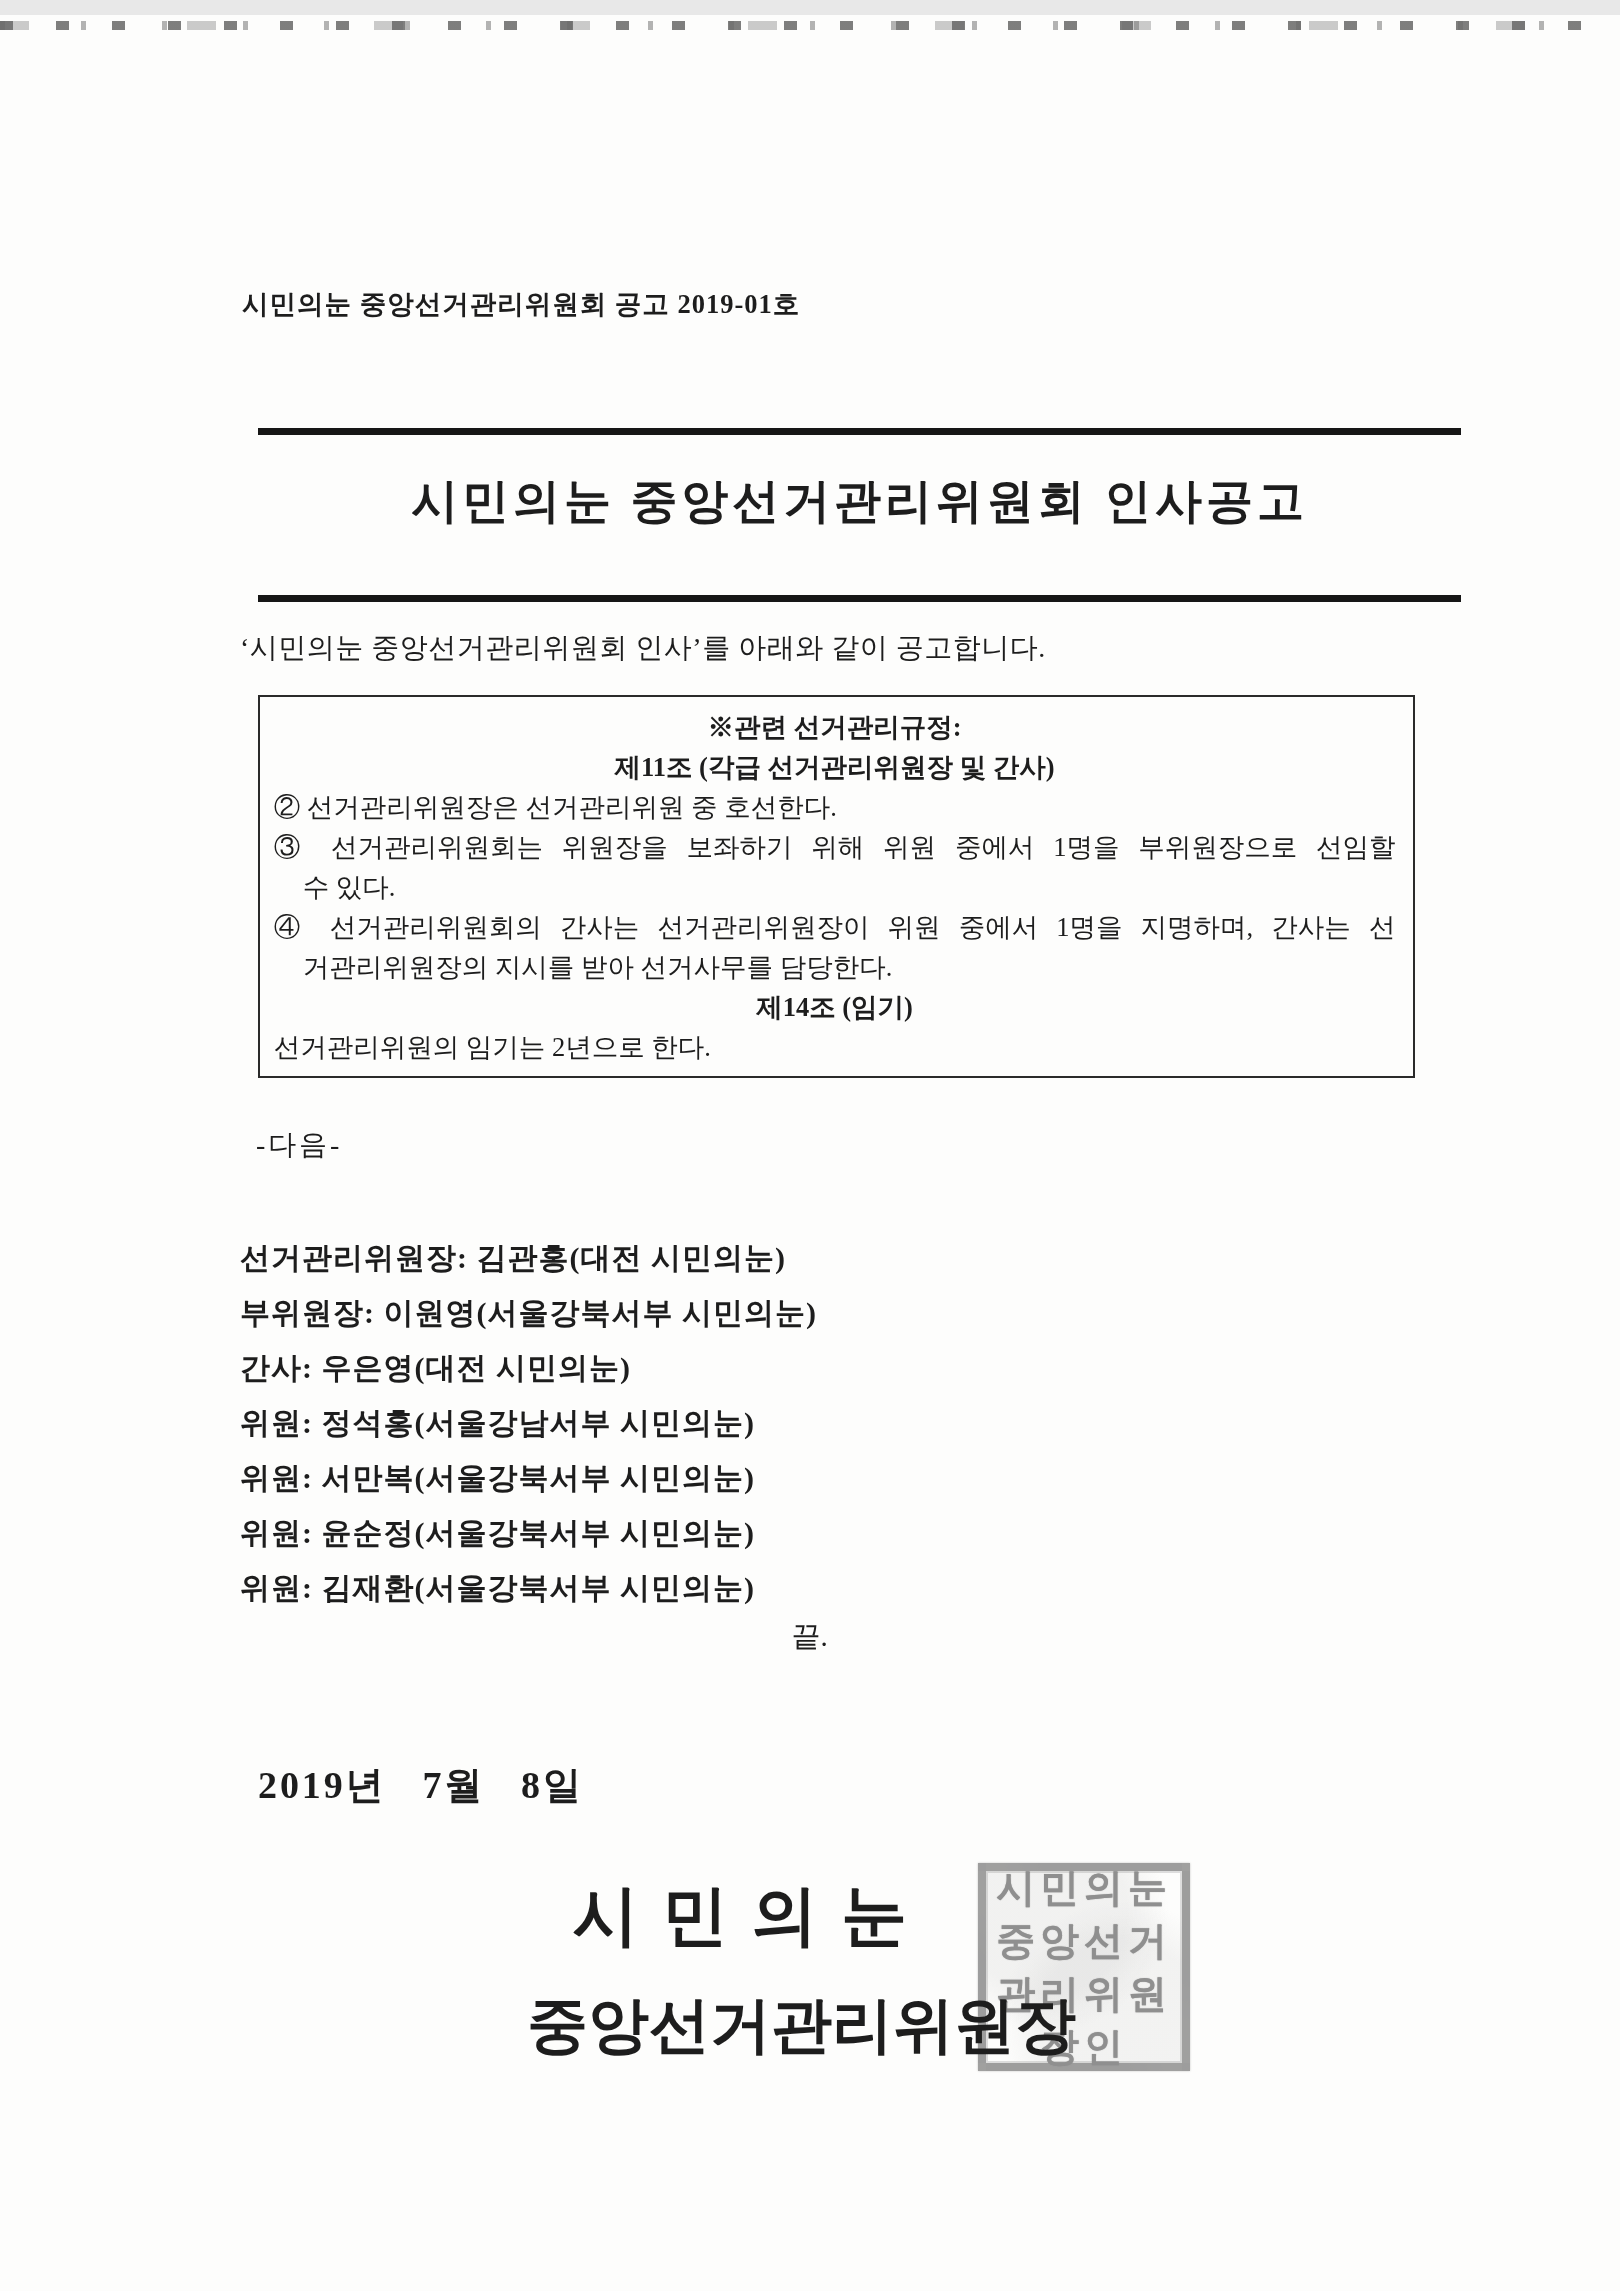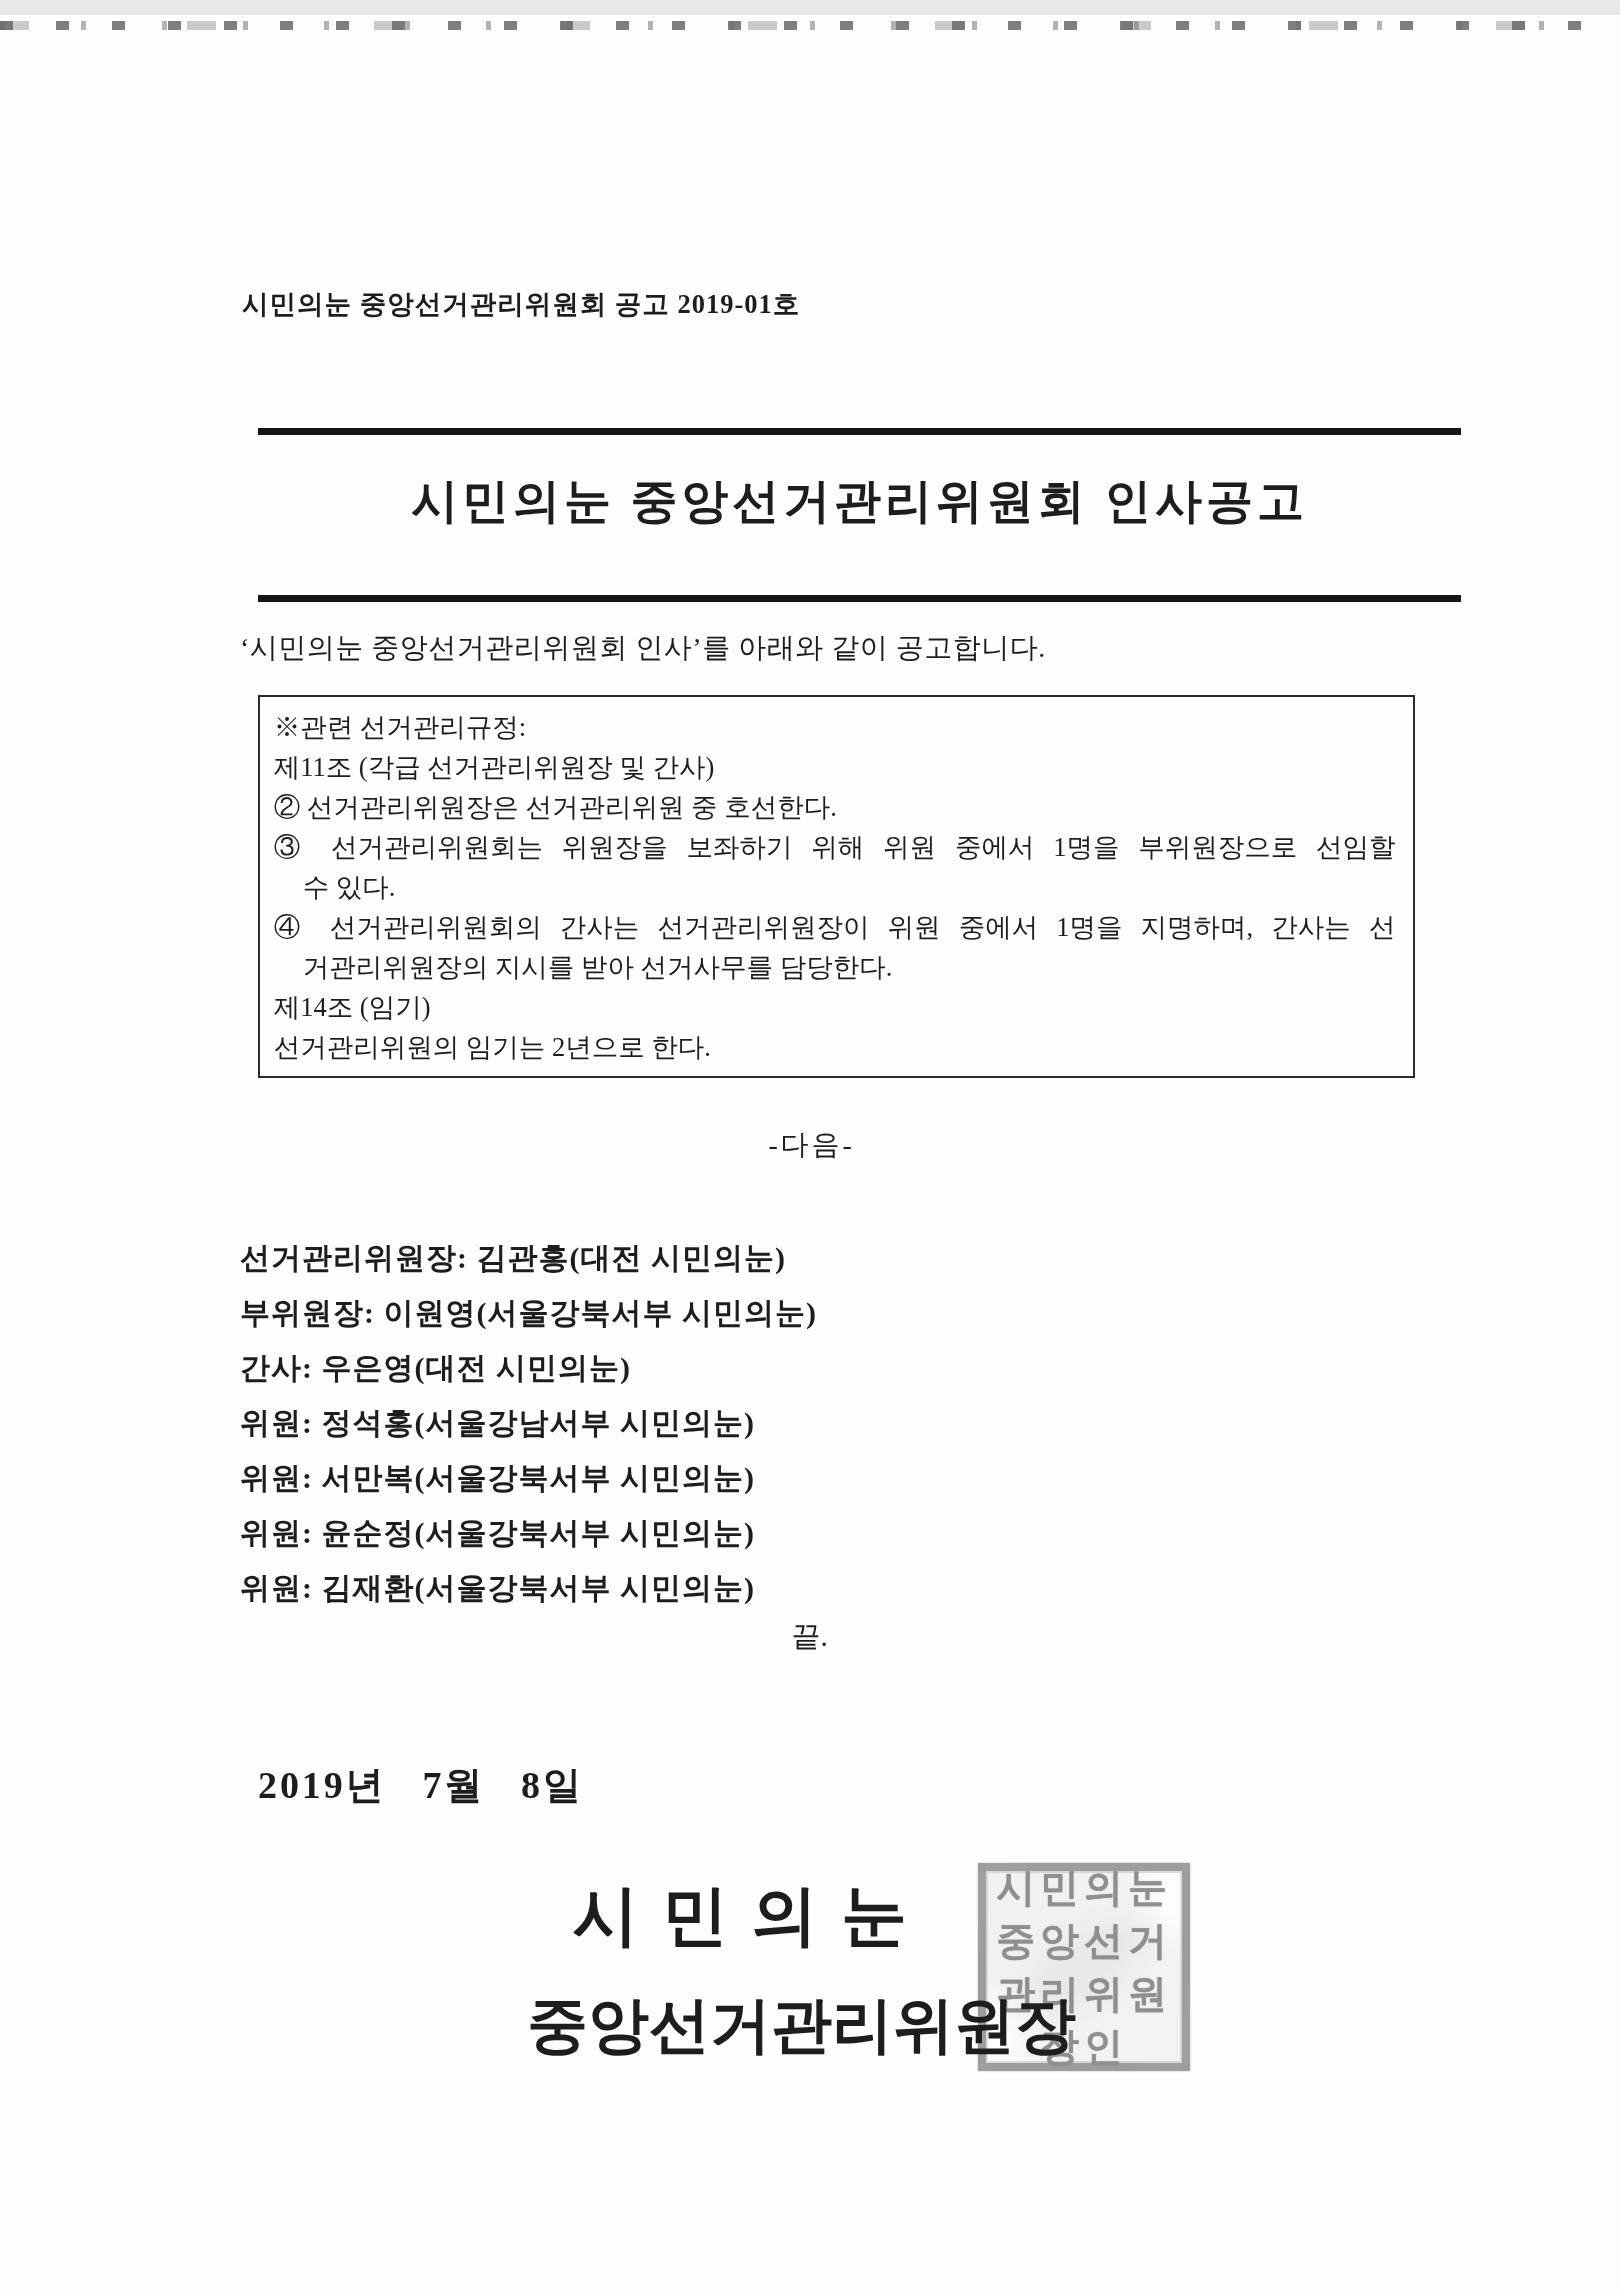--- a/index.html
+++ b/index.html
@@ -45,27 +45,27 @@
     font-size:28px; letter-spacing:0.5px;
   }
 
   .reg-box {
     position:absolute; left:258px; top:680px; width:1157px; height:383px;
     border:2px solid #2a2a2a; box-sizing:border-box;
     padding:9.8px 17.6px 0 13.7px;
     font-size:26.5px;
   }
   .reg-line { line-height:40px; white-space:nowrap; }
-  .reg-line.bold { font-weight:normal; }
+  .reg-line.bold { font-weight:bold;text-align:center; }
   .reg-line.justify { white-space:normal; text-align:justify; text-align-last:justify; }
   .reg-line.indent { padding-left:29px; }
 
   .divider {
-    position:absolute; left:248px; top:1111px; width:1127px;
-    text-align:center; font-size:28px; letter-spacing:2.9px;
+    position:absolute; left:256px; top:1111px; width:1127px;
+    text-align:left; font-size:28px; letter-spacing:2.9px;
   }
 
   .appointments {
     position:absolute; left:240px; top:1215px;
     font-size:30px; font-weight:bold;
   }
   .appointment { line-height:55px; letter-spacing:1px; }
 
   .closing {
     position:absolute; left:258px; top:1602px; width:1103px;

